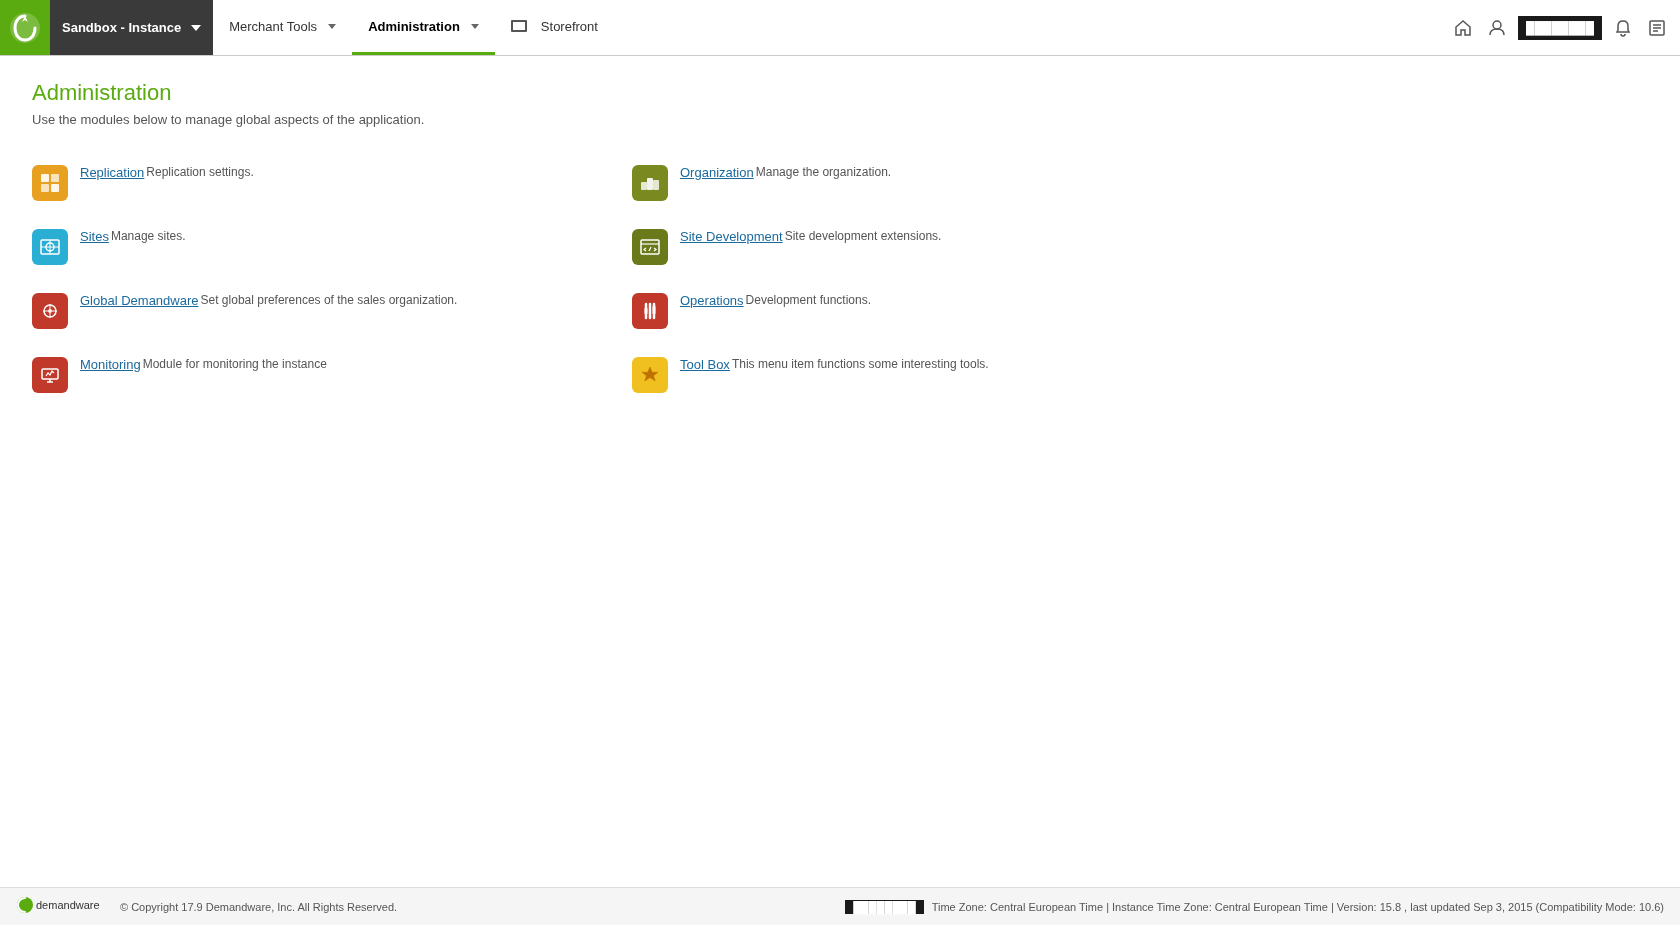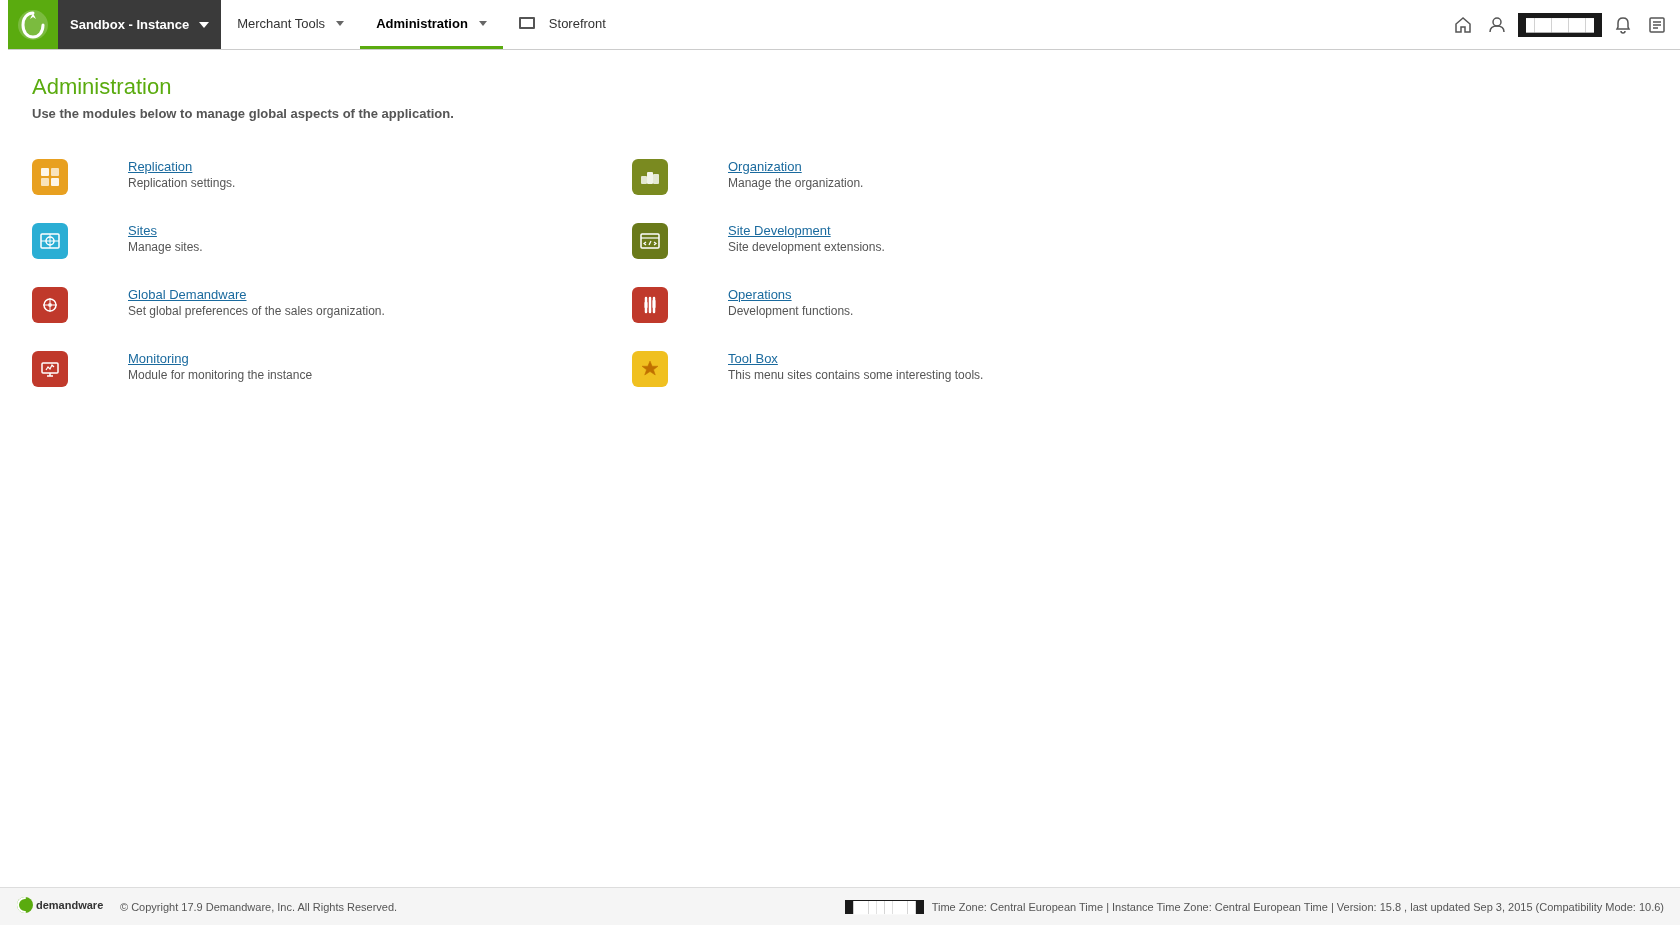--- a/index.html
+++ b/index.html
@@ -4,23 +4,22 @@
   <style>
     * { margin: 0; padding: 0; box-sizing: border-box; }
     body { font-family: Arial, sans-serif; font-size: 13px; color: #333; background: #fff; display: flex; flex-direction: column; min-height: 925px; }
 
     
     .header {
       display: flex;
       align-items: stretch;
       background: #fff;
       border-bottom: 1px solid #ccc;
-      height: 50px;
+      height: 56px;
       position: relative;
-      margin-left: 8px;
     }
     .logo-area {
       background: #5aab0f;
       display: flex;
       align-items: center;
       justify-content: center;
       width: 50px;
       flex-shrink: 0;
     }
     .logo-icon {
@@ -117,21 +116,20 @@
     .page-title {
       font-size: 22px;
       color: #5aab0f;
       font-weight: normal;
       margin-bottom: 6px;
     }
     .page-subtitle {
       color: #555;
       font-size: 13px;
       margin-bottom: 24px;
-      font-weight: bold;
     }
 
     
     .modules-grid {
       display: grid;
       grid-template-columns: 1fr 1fr;
       gap: 0;
       max-width: 1200px;
     }
     .module-item {
@@ -152,21 +150,21 @@
     }
     .module-icon.orange { background: #e8a020; }
     .module-icon.cyan { background: #2aaed4; }
     .module-icon.red-dark { background: #c0392b; }
     .module-icon.red { background: #c0392b; }
     .module-icon.olive { background: #7a8a20; }
     .module-icon.green-dark { background: #6a7a1a; }
     .module-icon.red-ops { background: #c0392b; }
     .module-icon.gold { background: #f0c020; }
 
-    .module-text { display: flex; flex-direction: column; gap: 2px; margin-left: 48px; }
+    .module-text { display: flex; flex-direction: row; gap: 2px; }
     .module-link {
       color: #1a6a9e;
       text-decoration: underline;
       cursor: pointer;
       font-size: 13px;
       font-weight: normal;
     }
     .module-desc {
       color: #555;
       font-size: 12px;
@@ -177,21 +175,21 @@
       background: #f5f5f5;
       border-top: 1px solid #ddd;
       padding: 8px 16px;
       font-size: 11px;
       color: #555;
       display: flex;
       align-items: center;
       justify-content: space-between;
     }
     .footer-left { display: flex; align-items: center; gap: 4px; }
-    .footer-logo { color: #5aab0f; font-weight: bold; font-size: 12px; }
+    .footer-logo { color: #5aab0f; font-weight: normal; font-size: 12px; }
     .footer-right { display: flex; align-items: center; gap: 8px; }
     .footer-user-badge {
       background: #1a1a1a;
       color: #fff;
       padding: 1px 8px;
       font-size: 11px;
     }
 
     
     .icon-svg {
@@ -374,21 +372,21 @@
 
       <div class="module-item">
         <div class="module-icon gold">
           <svg class="icon-svg" viewBox="0 0 22 22" fill="none">
 
             <polygon points="11,3 13.2,8.2 19,8.2 14.5,11.8 16.3,17 11,13.6 5.7,17 7.5,11.8 3,8.2 8.8,8.2" fill="#c07000" stroke="#c07000" stroke-width="0.5"></polygon>
           </svg>
         </div>
         <div class="module-text">
           <a class="module-link">Tool Box</a>
-          <span class="module-desc">This menu sites contains some interesting tools.</span>
+          <span class="module-desc">This menu item functions some interesting tools.</span>
         </div>
       </div>
 
     </div>
   </div>
 </main>
 
 <footer class="footer">
   <div class="footer-left">
     <span class="footer-logo">

